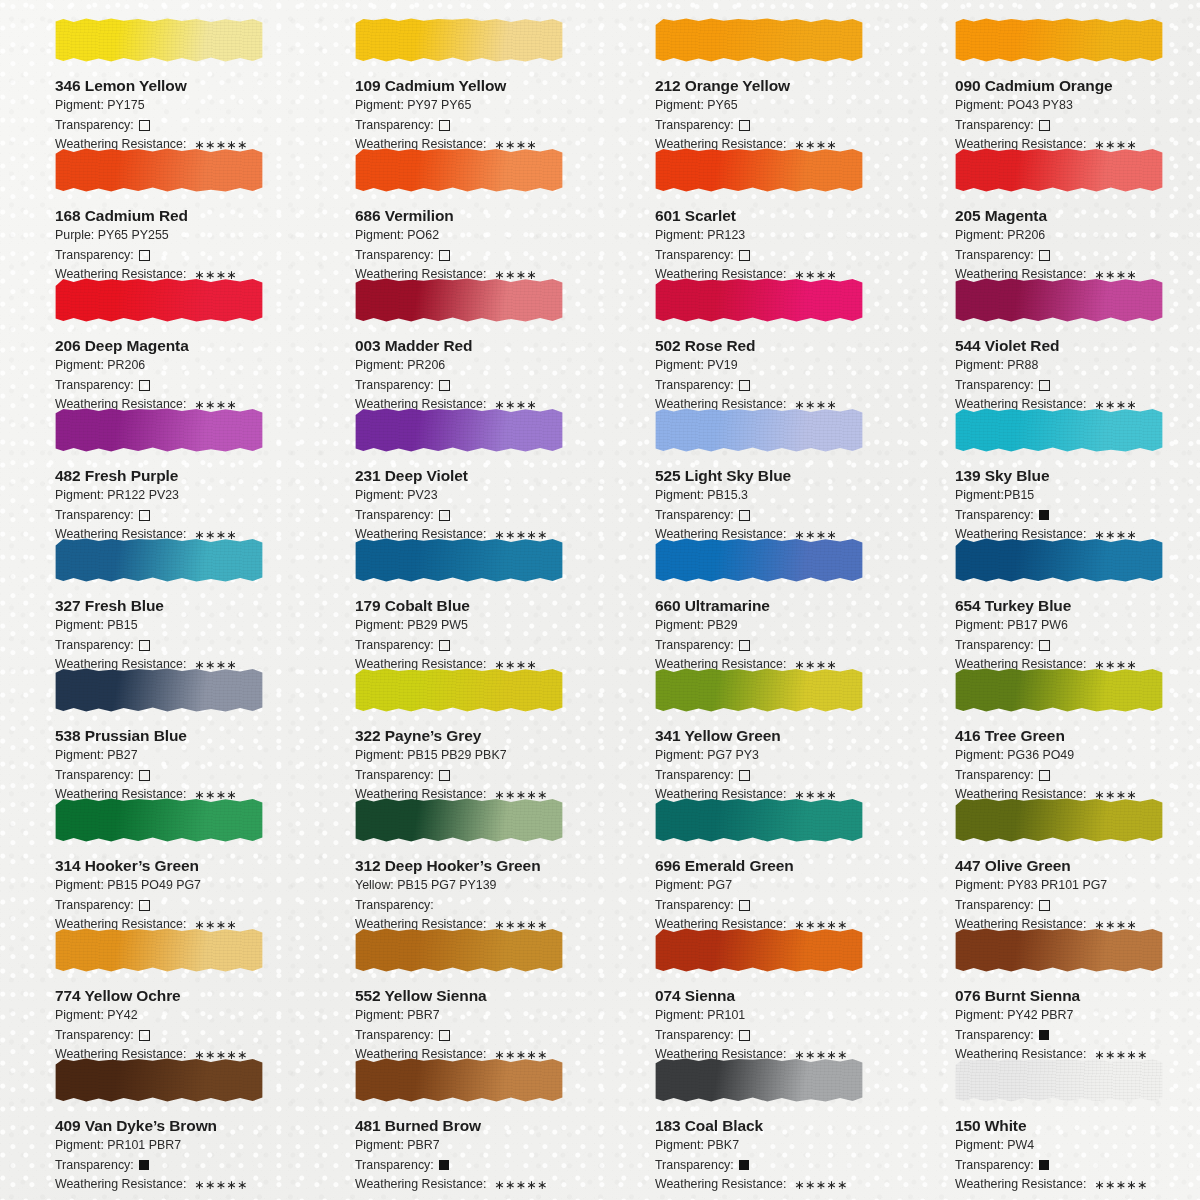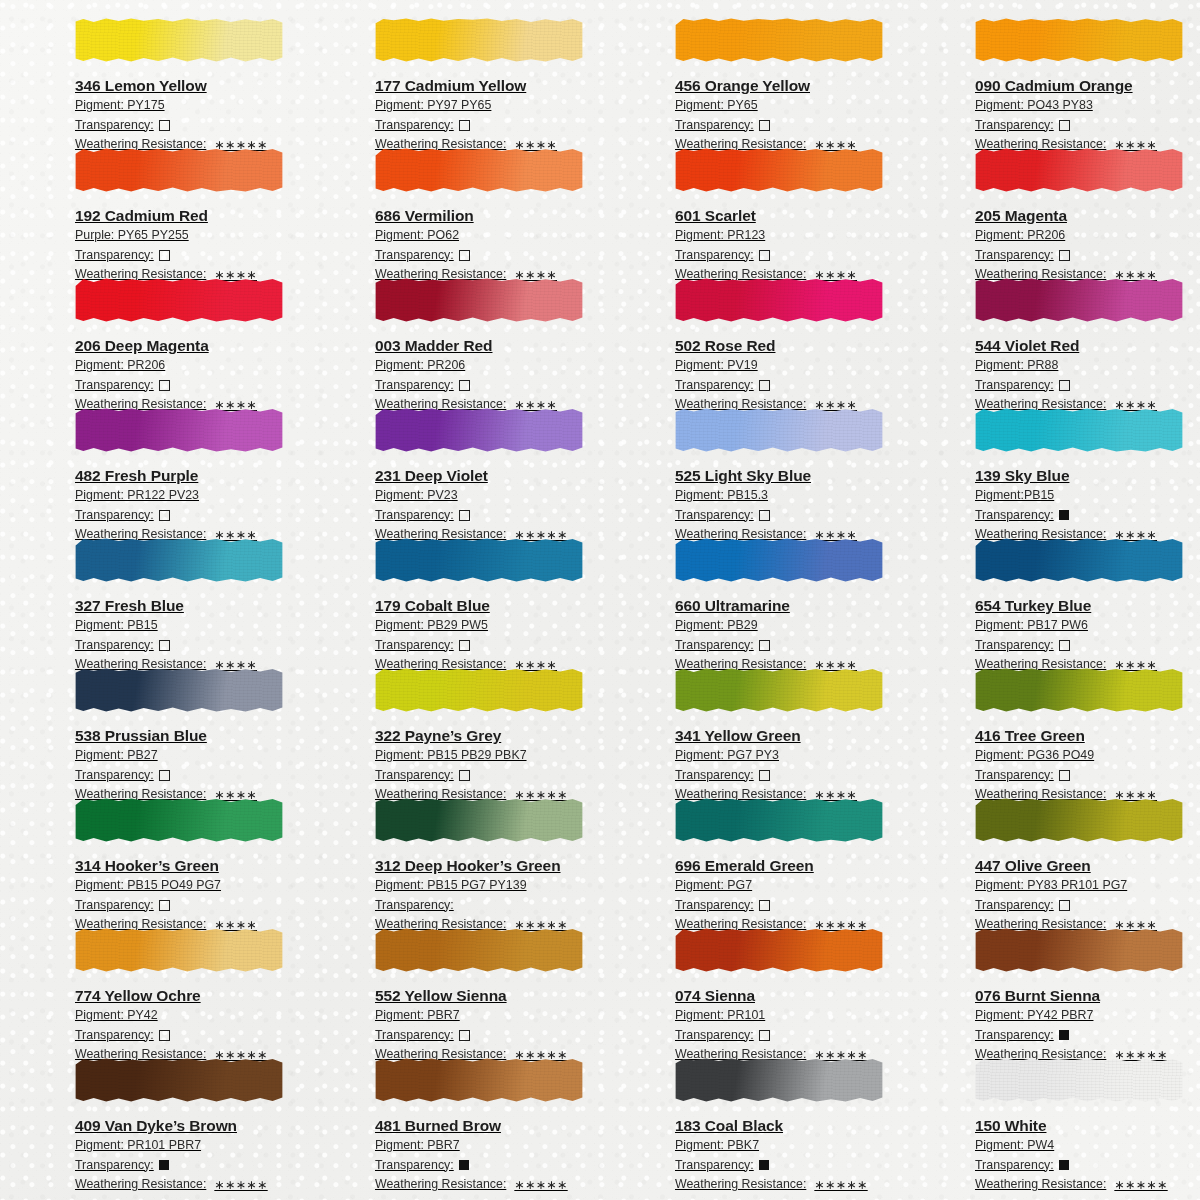--- a/index.html
+++ b/index.html
@@ -37,23 +37,22 @@
     display: grid;
     grid-template-columns: repeat(4, 300px);
     grid-template-rows: repeat(9, 130px);
     width: 1200px;
     height: 1170px;
     padding-top: 8px;
     box-sizing: border-box;
   }
   .cell {
     position: relative;
-    padding-left: 75px;
+    padding-left: 55px;
     box-sizing: border-box;
-    text-decoration: underline;
   }
   .swatch-wrap {
     position: relative;
     height: 58px;
     width: 208px;
     margin-top: 4px;
     overflow: visible;
   }
   .swatch {
     position: absolute;
@@ -154,38 +153,38 @@
         <span class="lbl">Weathering Resistance:</span>
         <span class="stars">∗∗∗∗∗</span>
       </div>
     </div>
     <div class="cell">
       <div class="swatch-wrap">
         <div class="swatch" style="background: linear-gradient(100deg, rgb(245, 196, 19) 0%, rgb(245, 196, 19) 30%, rgb(243, 216, 142) 72%, rgb(243, 216, 142) 100%); clip-path: polygon(0.3% 12%, 4% 2%, 9% 5%, 15% 1%, 21% 7%, 27% 1%, 33% 6%, 40% 2%, 47% 4%, 54% 1%, 61% 7%, 68% 2%, 75% 9%, 82% 3%, 89% 8%, 95% 2%, 99.7% 10%, 99.7% 90%, 95% 98%, 89% 91%, 82% 99%, 75% 94%, 68% 99%, 61% 91%, 54% 99%, 47% 90%, 40% 98%, 33% 91%, 27% 99%, 21% 92%, 15% 99%, 9% 91%, 4% 98%, 0.3% 92%);">
           <div class="swatch-tex"></div>
         </div>
       </div>
-      <div class="name">177 Cadmium Yellow</div>
+      <div class="name">109 Cadmium Yellow</div>
       <div class="meta">Pigment: PY97 PY65</div>
       <div class="meta meta-row">
         <span class="lbl">Transparency:</span>
         <span class="box-open"></span>
       </div>
       <div class="meta meta-row">
         <span class="lbl">Weathering Resistance:</span>
         <span class="stars">∗∗∗∗</span>
       </div>
     </div>
     <div class="cell">
       <div class="swatch-wrap">
         <div class="swatch" style="background: linear-gradient(100deg, rgb(245, 154, 11) 0%, rgb(245, 154, 11) 30%, rgb(242, 166, 22) 72%, rgb(242, 166, 22) 100%); clip-path: polygon(0.3% 16%, 4% 2%, 9% 6%, 15% 1%, 21% 7%, 27% 1%, 33% 6%, 40% 2%, 47% 5%, 54% 1%, 61% 7%, 68% 2%, 75% 9%, 82% 3%, 89% 8%, 95% 2%, 99.7% 10%, 99.7% 90%, 95% 98%, 89% 91%, 82% 99%, 75% 92%, 68% 99%, 61% 91%, 54% 99%, 47% 90%, 40% 98%, 33% 91%, 27% 99%, 21% 92%, 15% 99%, 9% 91%, 4% 98%, 0.3% 92%);">
           <div class="swatch-tex"></div>
         </div>
       </div>
-      <div class="name">456 Orange Yellow</div>
+      <div class="name">212 Orange Yellow</div>
       <div class="meta">Pigment: PY65</div>
       <div class="meta meta-row">
         <span class="lbl">Transparency:</span>
         <span class="box-open"></span>
       </div>
       <div class="meta meta-row">
         <span class="lbl">Weathering Resistance:</span>
         <span class="stars">∗∗∗∗</span>
       </div>
     </div>
@@ -205,21 +204,21 @@
         <span class="lbl">Weathering Resistance:</span>
         <span class="stars">∗∗∗∗</span>
       </div>
     </div>
     <div class="cell">
       <div class="swatch-wrap">
         <div class="swatch" style="background: linear-gradient(100deg, rgb(234, 69, 18) 0%, rgb(234, 69, 18) 30%, rgb(239, 122, 69) 72%, rgb(239, 122, 69) 100%); clip-path: polygon(0.3% 13%, 4% 2%, 9% 9%, 15% 1%, 21% 7%, 27% 2%, 33% 6%, 40% 2%, 47% 8%, 54% 1%, 61% 7%, 68% 2%, 75% 9%, 82% 3%, 89% 8%, 95% 2%, 99.7% 10%, 99.7% 90%, 95% 98%, 89% 91%, 82% 99%, 75% 95%, 68% 99%, 61% 91%, 54% 99%, 47% 90%, 40% 98%, 33% 91%, 27% 99%, 21% 92%, 15% 99%, 9% 91%, 4% 98%, 0.3% 92%);">
           <div class="swatch-tex"></div>
         </div>
       </div>
-      <div class="name">192 Cadmium Red</div>
+      <div class="name">168 Cadmium Red</div>
       <div class="meta">Purple: PY65 PY255</div>
       <div class="meta meta-row">
         <span class="lbl">Transparency:</span>
         <span class="box-open"></span>
       </div>
       <div class="meta meta-row">
         <span class="lbl">Weathering Resistance:</span>
         <span class="stars">∗∗∗∗</span>
       </div>
     </div>
@@ -563,21 +562,21 @@
         <span class="stars">∗∗∗∗</span>
       </div>
     </div>
     <div class="cell">
       <div class="swatch-wrap">
         <div class="swatch" style="background: linear-gradient(100deg, rgb(23, 72, 44) 0%, rgb(23, 72, 44) 30%, rgb(155, 180, 137) 72%, rgb(155, 180, 137) 100%); clip-path: polygon(0.3% 9%, 4% 2%, 9% 8%, 15% 1%, 21% 7%, 27% 2%, 33% 6%, 40% 2%, 47% 7%, 54% 1%, 61% 7%, 68% 2%, 75% 9%, 82% 3%, 89% 8%, 95% 2%, 99.7% 10%, 99.7% 90%, 95% 98%, 89% 91%, 82% 99%, 75% 91%, 68% 99%, 61% 91%, 54% 99%, 47% 90%, 40% 98%, 33% 91%, 27% 99%, 21% 92%, 15% 99%, 9% 91%, 4% 98%, 0.3% 92%);">
           <div class="swatch-tex"></div>
         </div>
       </div>
       <div class="name">312 Deep Hooker’s Green</div>
-      <div class="meta">Pigment: PB15 PG7 PY139</div>
+      <div class="meta">Yellow: PB15 PG7 PY139</div>
       <div class="meta meta-row">
         <span class="lbl">Transparency:</span>
       </div>
       <div class="meta meta-row">
         <span class="lbl">Weathering Resistance:</span>
         <span class="stars">∗∗∗∗∗</span>
       </div>
     </div>
     <div class="cell">
       <div class="swatch-wrap">

